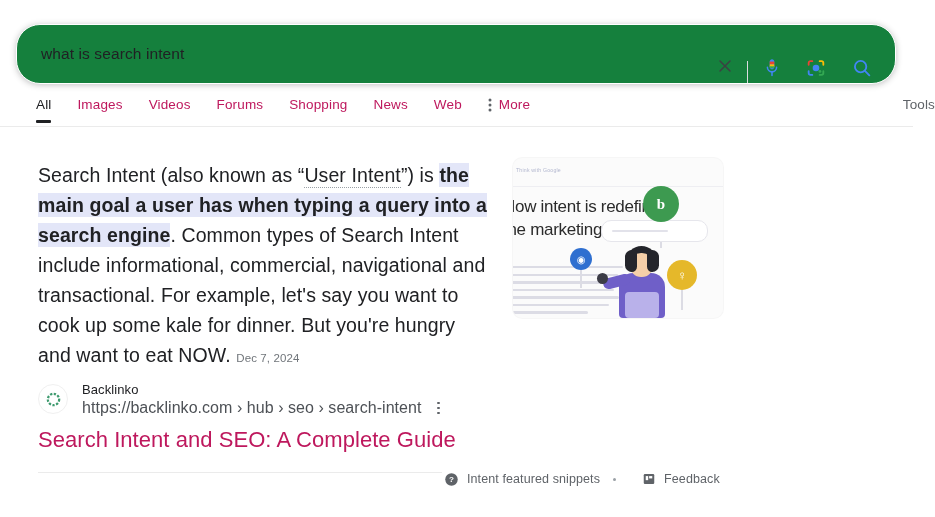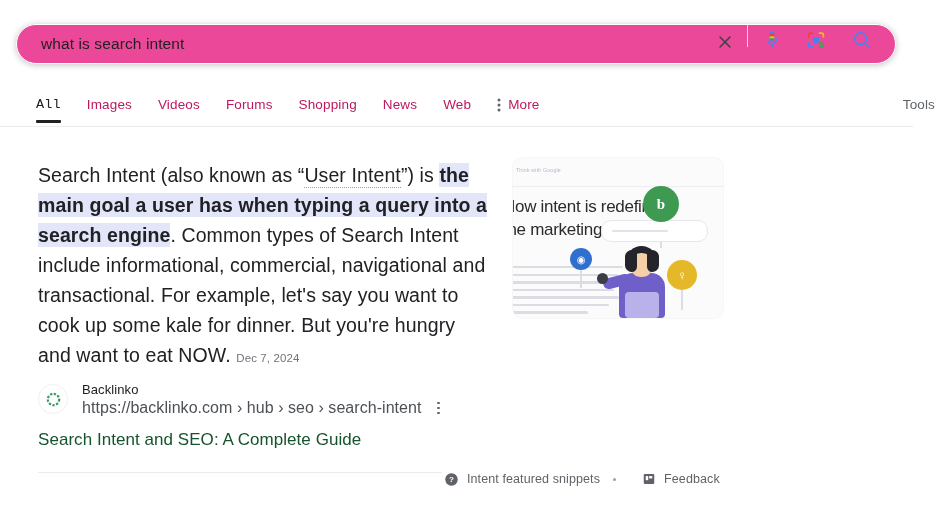--- a/index.html
+++ b/index.html
@@ -15,27 +15,27 @@
     overflow: hidden;
     position: relative;
   }
 
   
   #searchbar {
     position: absolute;
     left: 16px;
     top: 24px;
     width: 880px;
-    height: 40px;
-    background: #ec4899;
+    height: 60px;
+    background: #15803d;
     border: 1px solid #ffffff;
     border-radius: 24px;
     box-shadow: 0 1px 6px rgba(32,33,36,.28);
     display: flex;
-    align-items: flex-start;
+    align-items: flex-end;
     box-sizing: border-box;
   }
   #search-input {
     flex: 1 1 auto;
     border: none;
     outline: none;
     background: transparent;
     font-family: "Liberation Sans", sans-serif;
     font-size: 15.5px;
     color: #202124;
@@ -85,21 +85,20 @@
     margin-right: 26px;
     cursor: pointer;
     white-space: nowrap;
     line-height: 17px;
     position: relative;
     letter-spacing: .15px;
   }
   .tab.active {
     color: #202124;
     font-weight: 400;
-    font-family: Liberation Mono, monospace;
   }
   .tab.active::after {
     content: "";
     position: absolute;
     left: 0;
     right: 0;
     bottom: -1px;
     height: 3px;
     background: #202124;
     border-radius: 1px;
@@ -339,22 +338,22 @@
   #kebab i {
     display: block;
     width: 2.6px; height: 2.6px;
     background: #5f6368;
     border-radius: 50%;
   }
   #result-title {
     position: absolute;
     left: 38px;
     top: 427px;
-    font-size: 17px;
-    color: #14532d;
+    font-size: 22px;
+    color: #be185d;
     line-height: 26px;
     letter-spacing: .05px;
     cursor: pointer;
     white-space: nowrap;
   }
 
   
   #footer-divider {
     position: absolute;
     left: 38px;

